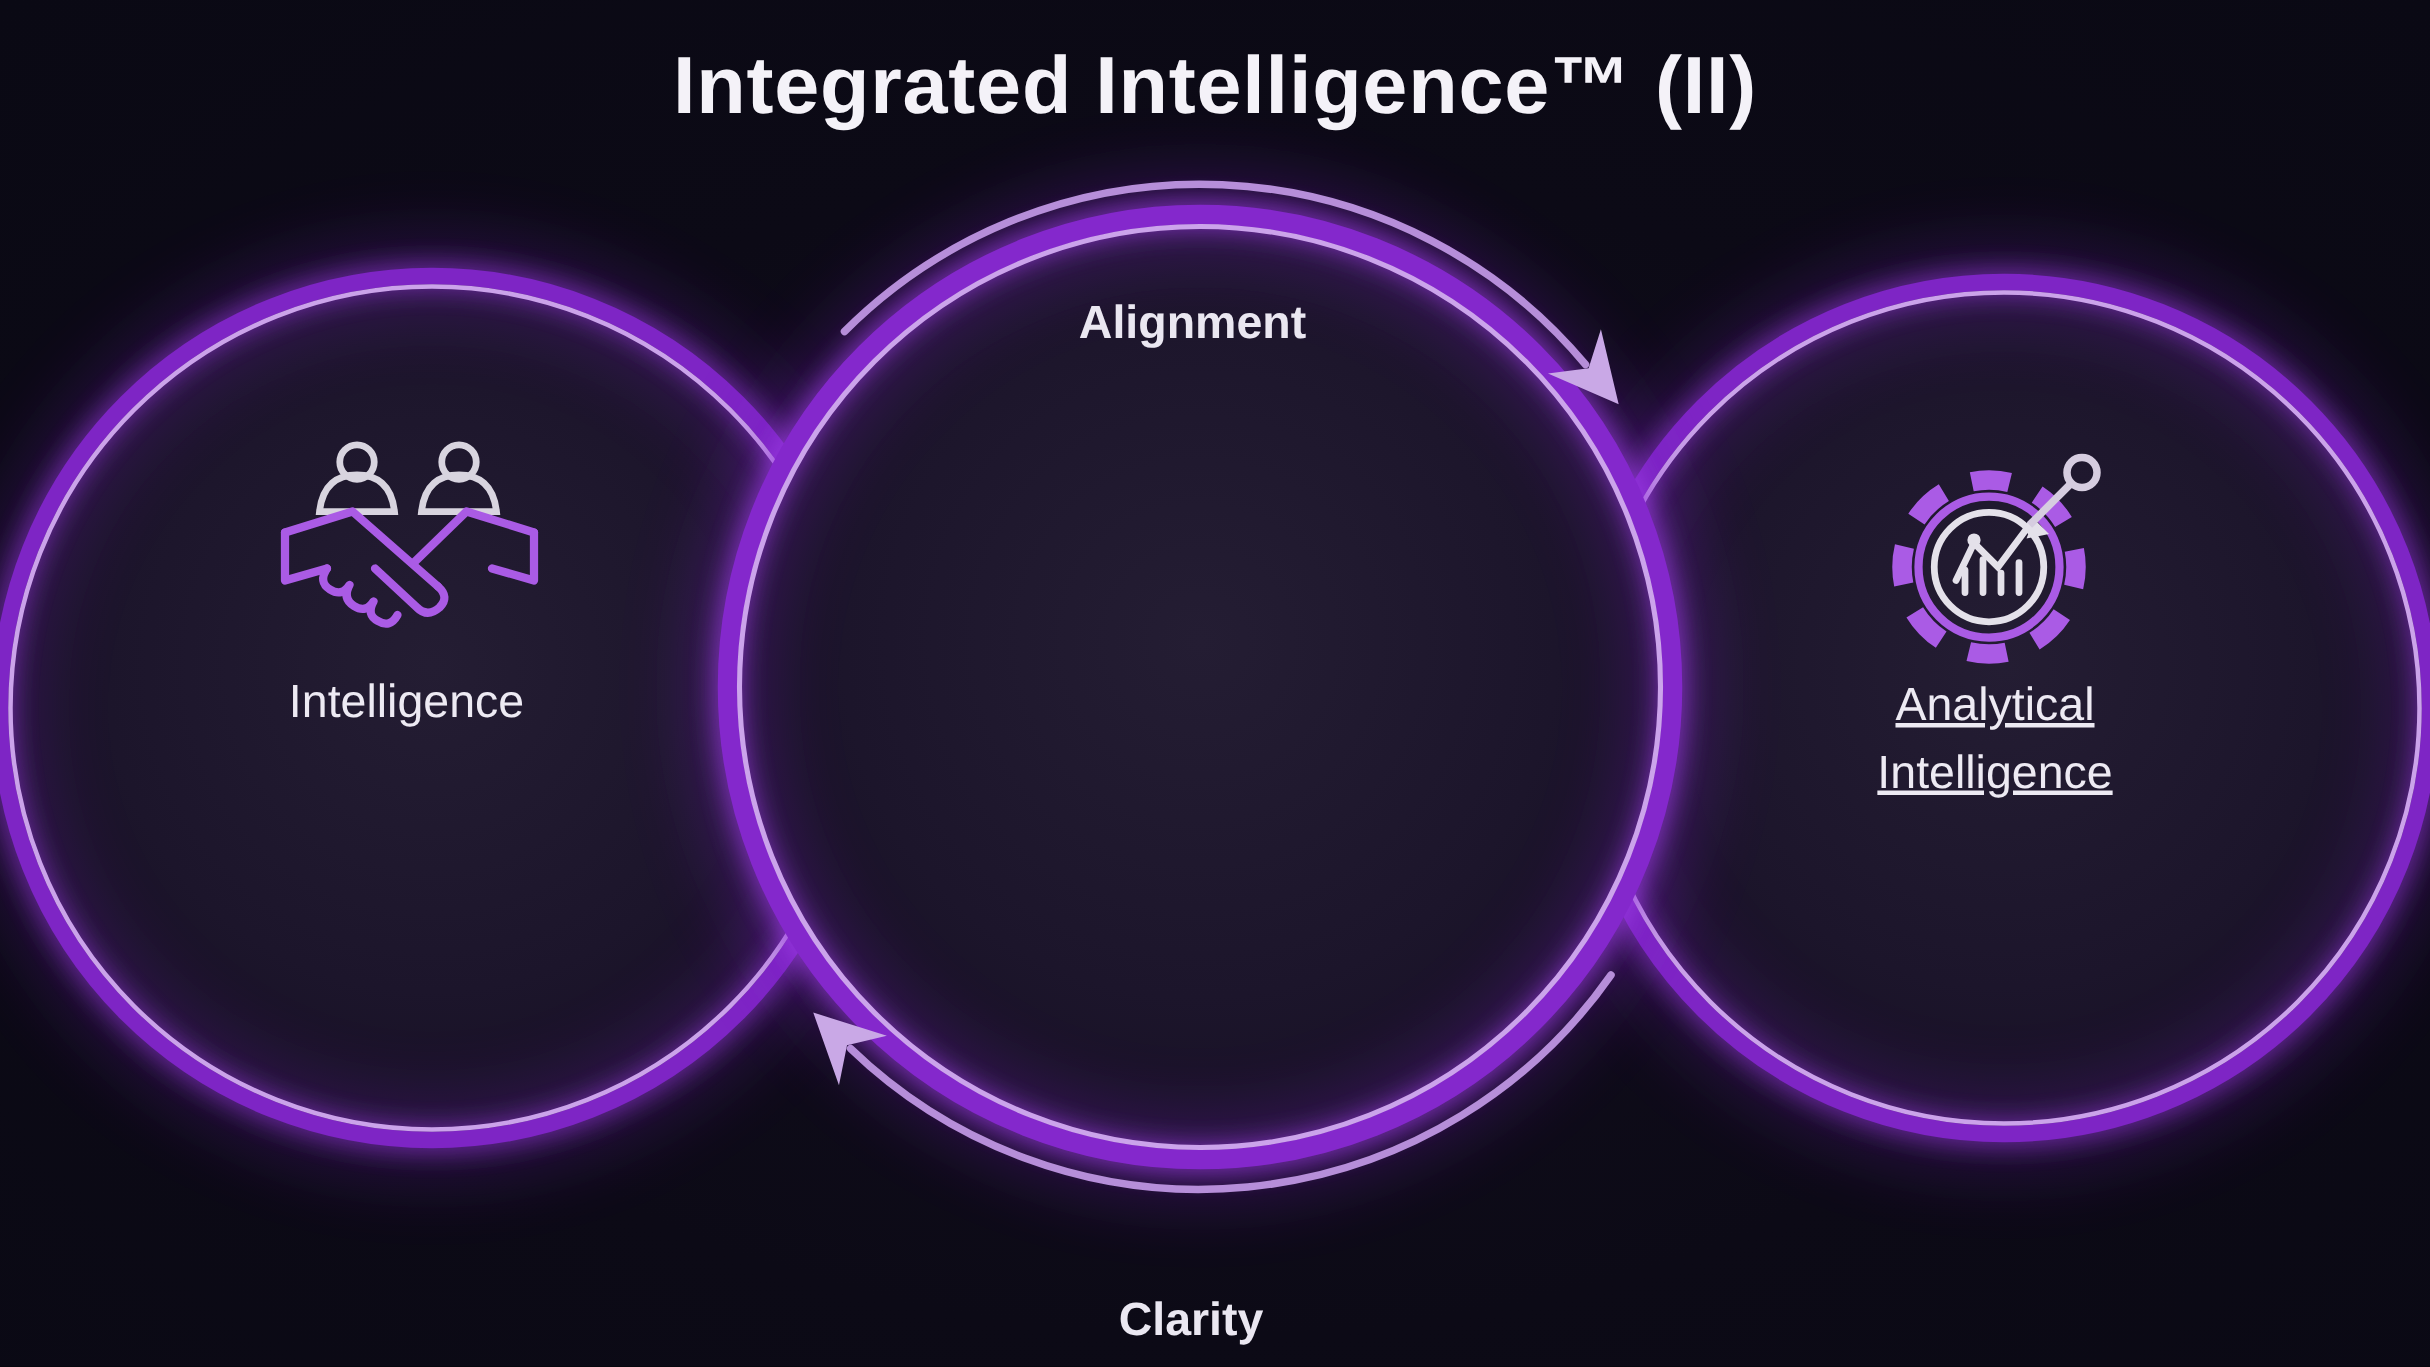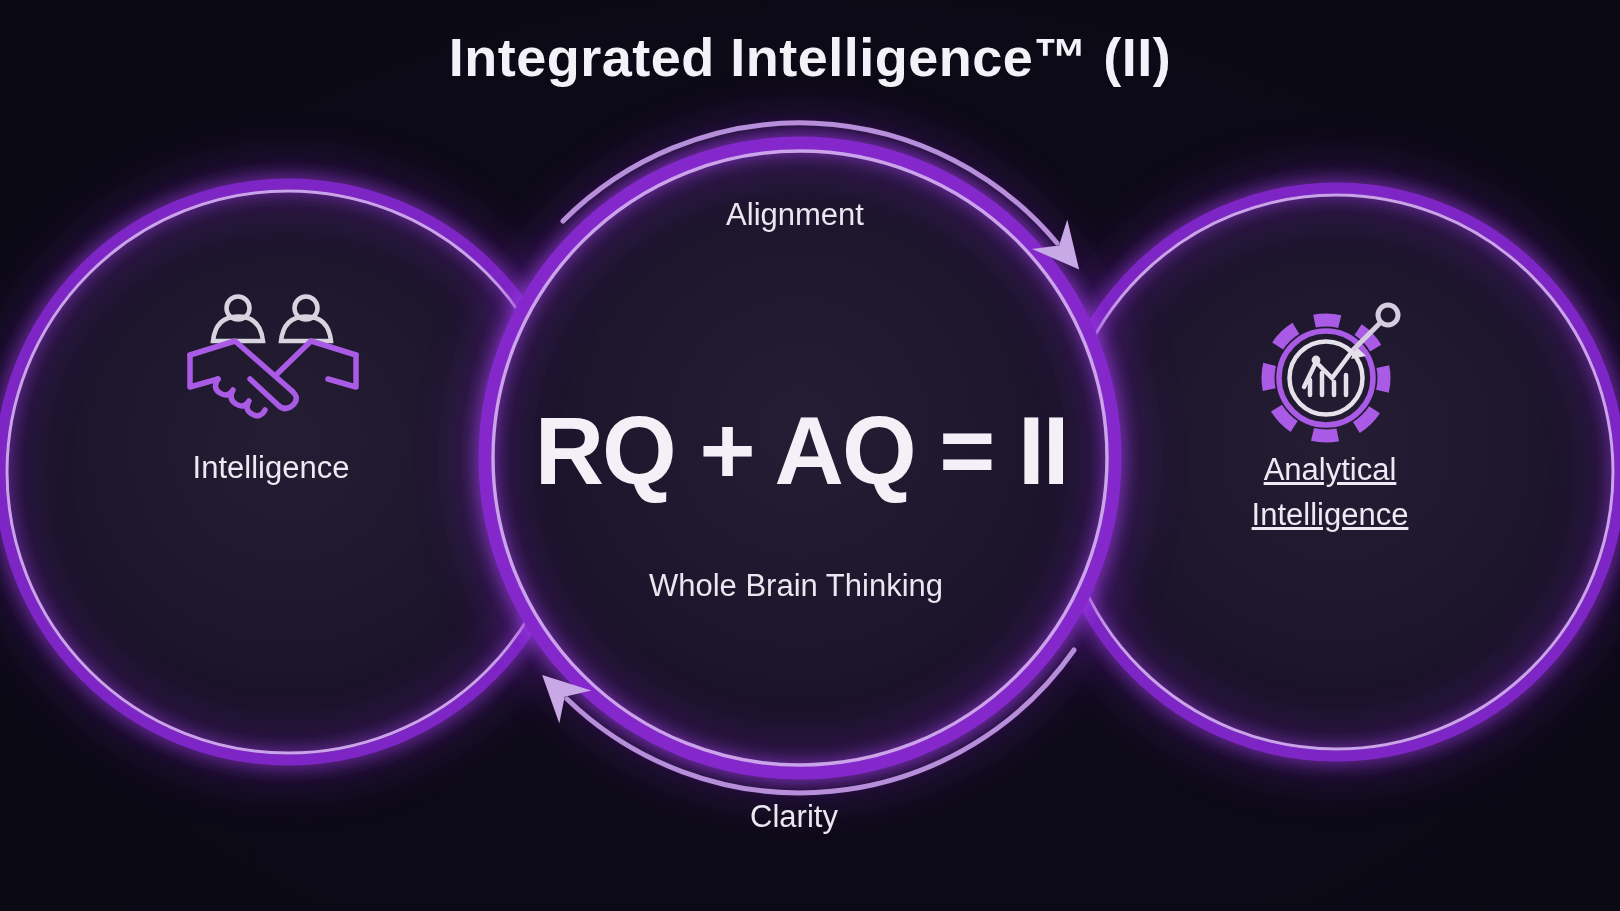--- a/index.html
+++ b/index.html
@@ -8,29 +8,29 @@
     background:radial-gradient(ellipse at 50% 55%, #120e1e 0%, #0c0a16 55%, #0a0914 100%);
     font-family:"Liberation Sans", sans-serif;
   }
   svg.canvas{position:absolute;left:0;top:0;}
   .page-title{
     position:absolute;top:26px;left:0;width:100%;text-align:center;
     font-size:54px;font-weight:700;color:#f4f2f8;letter-spacing:.5px;
   }
   .lbl{
     position:absolute;transform:translateX(-50%);white-space:nowrap;
-    color:#eae7f1;font-size:31px;font-weight:400;text-align:center;
+    color:#eae7f1;font-size:31px;font-weight:700;text-align:center;
   }
   .lbl-alignment{left:795px;top:197px;}
   .lbl-formula{
     left:801px;top:396px;font-size:96px;font-weight:700;letter-spacing:-2px;
     color:#f3f1f7;
   }
   .lbl-wholebrain{left:796px;top:568px;}
-  .lbl-clarity{left:794px;top:799px;}
+  .lbl-clarity{left:794px;top:862px;}
   .side-label{
     position:absolute;transform:translateX(-50%);text-align:center;
     color:#edeaf3;font-size:31px;font-weight:500;line-height:45px;
   }
   .side-label-left{left:271px;top:445px;}
   .side-label-right{left:1330px;top:447px;text-decoration:underline;}
   .icon-svg{position:absolute;}
   .icon-left{left:186px;top:292px;}
   .icon-right{left:1256px;top:294px;}
 </style>
@@ -117,23 +117,21 @@
     <g stroke="#d6cde0" stroke-width="5" fill="none">
       <line x1="97" y1="56" x2="124" y2="29"></line>
       <circle cx="132" cy="21" r="10"></circle>
     </g>
   </svg>
 
   <div class="page-title">Integrated Intelligence™ (II)</div>
 
   <div class="lbl lbl-alignment">Alignment</div>
 
-  <div class="lbl lbl-formula">RQ + AQ = II</div>
 
-  <div class="lbl lbl-wholebrain">Whole Brain Thinking</div>
 
   <div class="lbl lbl-clarity">Clarity</div>
 
   <div class="side-label side-label-left">
     <div>Intelligence</div>
   </div>
 
   <div class="side-label side-label-right">
     <div>Analytical</div>
     <div>Intelligence</div>

